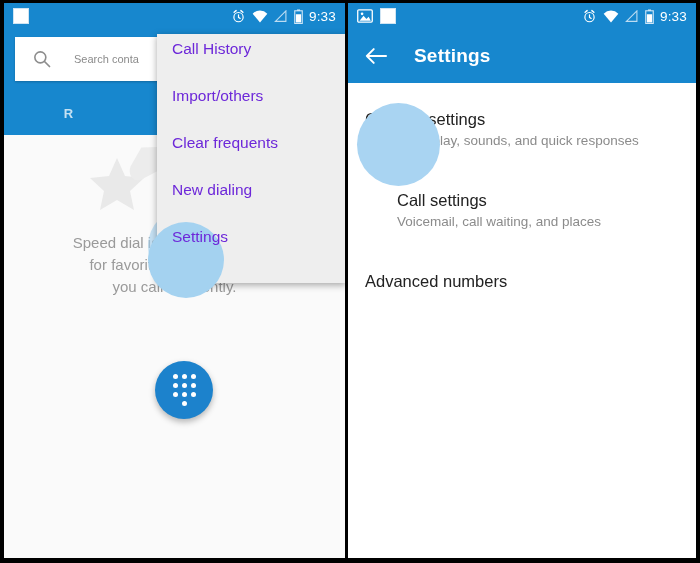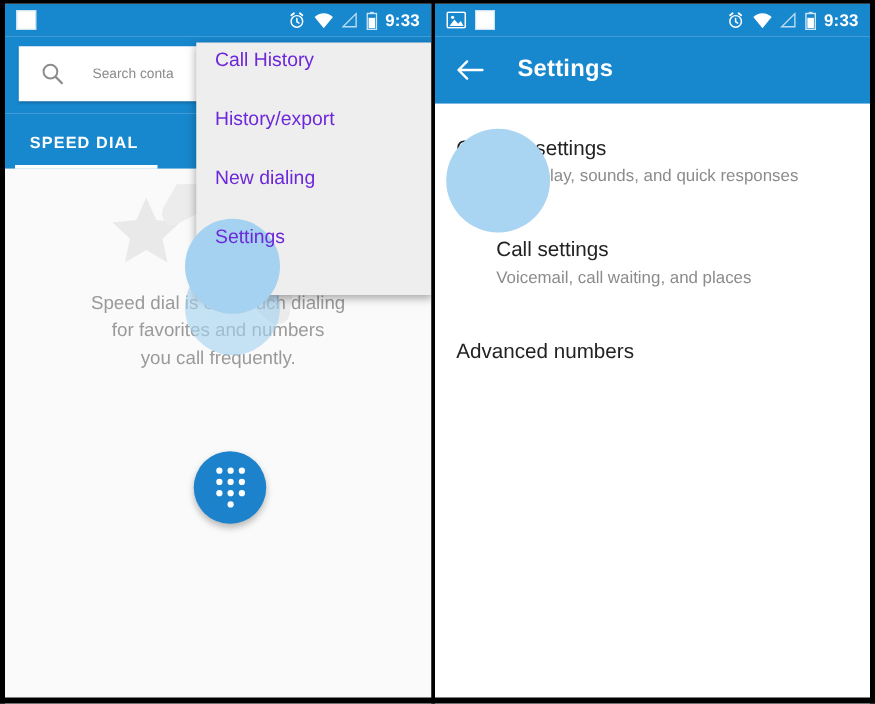--- a/index.html
+++ b/index.html
@@ -36,21 +36,21 @@
   .statusbar {
     position:relative; height:26px; background:#1787ce;
     display:flex; align-items:center; padding:0 9px;
   }
   .sb-left { display:flex; align-items:center; gap:7px; }
   .sb-right { margin-left:auto; display:flex; align-items:center; gap:6px; }
   .sb-square {
     width:16px; height:16px; background:#ffffff; border:1px solid #cfe4f3;
   }
   .sb-time {
-    color:#ffffff; font-size:13.5px; font-weight:bold; letter-spacing:0.2px;
+    color:#ffffff; font-size:13.5px; font-weight:normal; letter-spacing:0.2px;
   }
 
   
   .appbar-left { position:relative; background:#1787ce; height:62px; }
   .searchbar {
     position:absolute; left:11px; top:8px; width:300px; height:44px;
     background:#ffffff; display:flex; align-items:center;
     box-shadow:0 1px 2px rgba(0,0,0,0.22);
   }
   .search-icon { margin-left:17px; width:20px; height:20px; flex:none; }
@@ -173,24 +173,20 @@
       <div class="searchbar">
         <svg class="search-icon" viewBox="0 0 24 24">
           <circle cx="10" cy="10" r="6.6" fill="none" stroke="#8d8d8d" stroke-width="1.9"></circle>
           <path d="M15 15 L21 21" stroke="#8d8d8d" stroke-width="2.1" stroke-linecap="round"></path>
         </svg>
         <span class="search-placeholder">Search conta</span>
       </div>
     </div>
 
     <div class="tabs">
-      <div class="tab t1">
-        <span>SPEED DIAL</span>
-        <span class="tab-underline"></span>
-      </div>
       <div class="tab t2">
         <span>R</span>
       </div>
       <div class="tab t3">
         <span></span>
       </div>
     </div>
 
     <div class="body-left">
 
@@ -232,21 +228,24 @@
           <i class="center-last"></i>
         </span>
       </div>
     </div>
 
     <div class="menu">
       <div class="menu-item">
         <span>Call History</span>
       </div>
       <div class="menu-item">
-        <span>History/export</span>
+        <span>Import/others</span>
+      </div>
+      <div class="menu-item">
+        <span>Clear frequents</span>
       </div>
       <div class="menu-item">
         <span>New dialing</span>
       </div>
       <div class="menu-item">
         <span class="menu-highlight"></span>
         <span>Settings</span>
       </div>
     </div>
     <div class="menu-highlight-overflow"></div>

